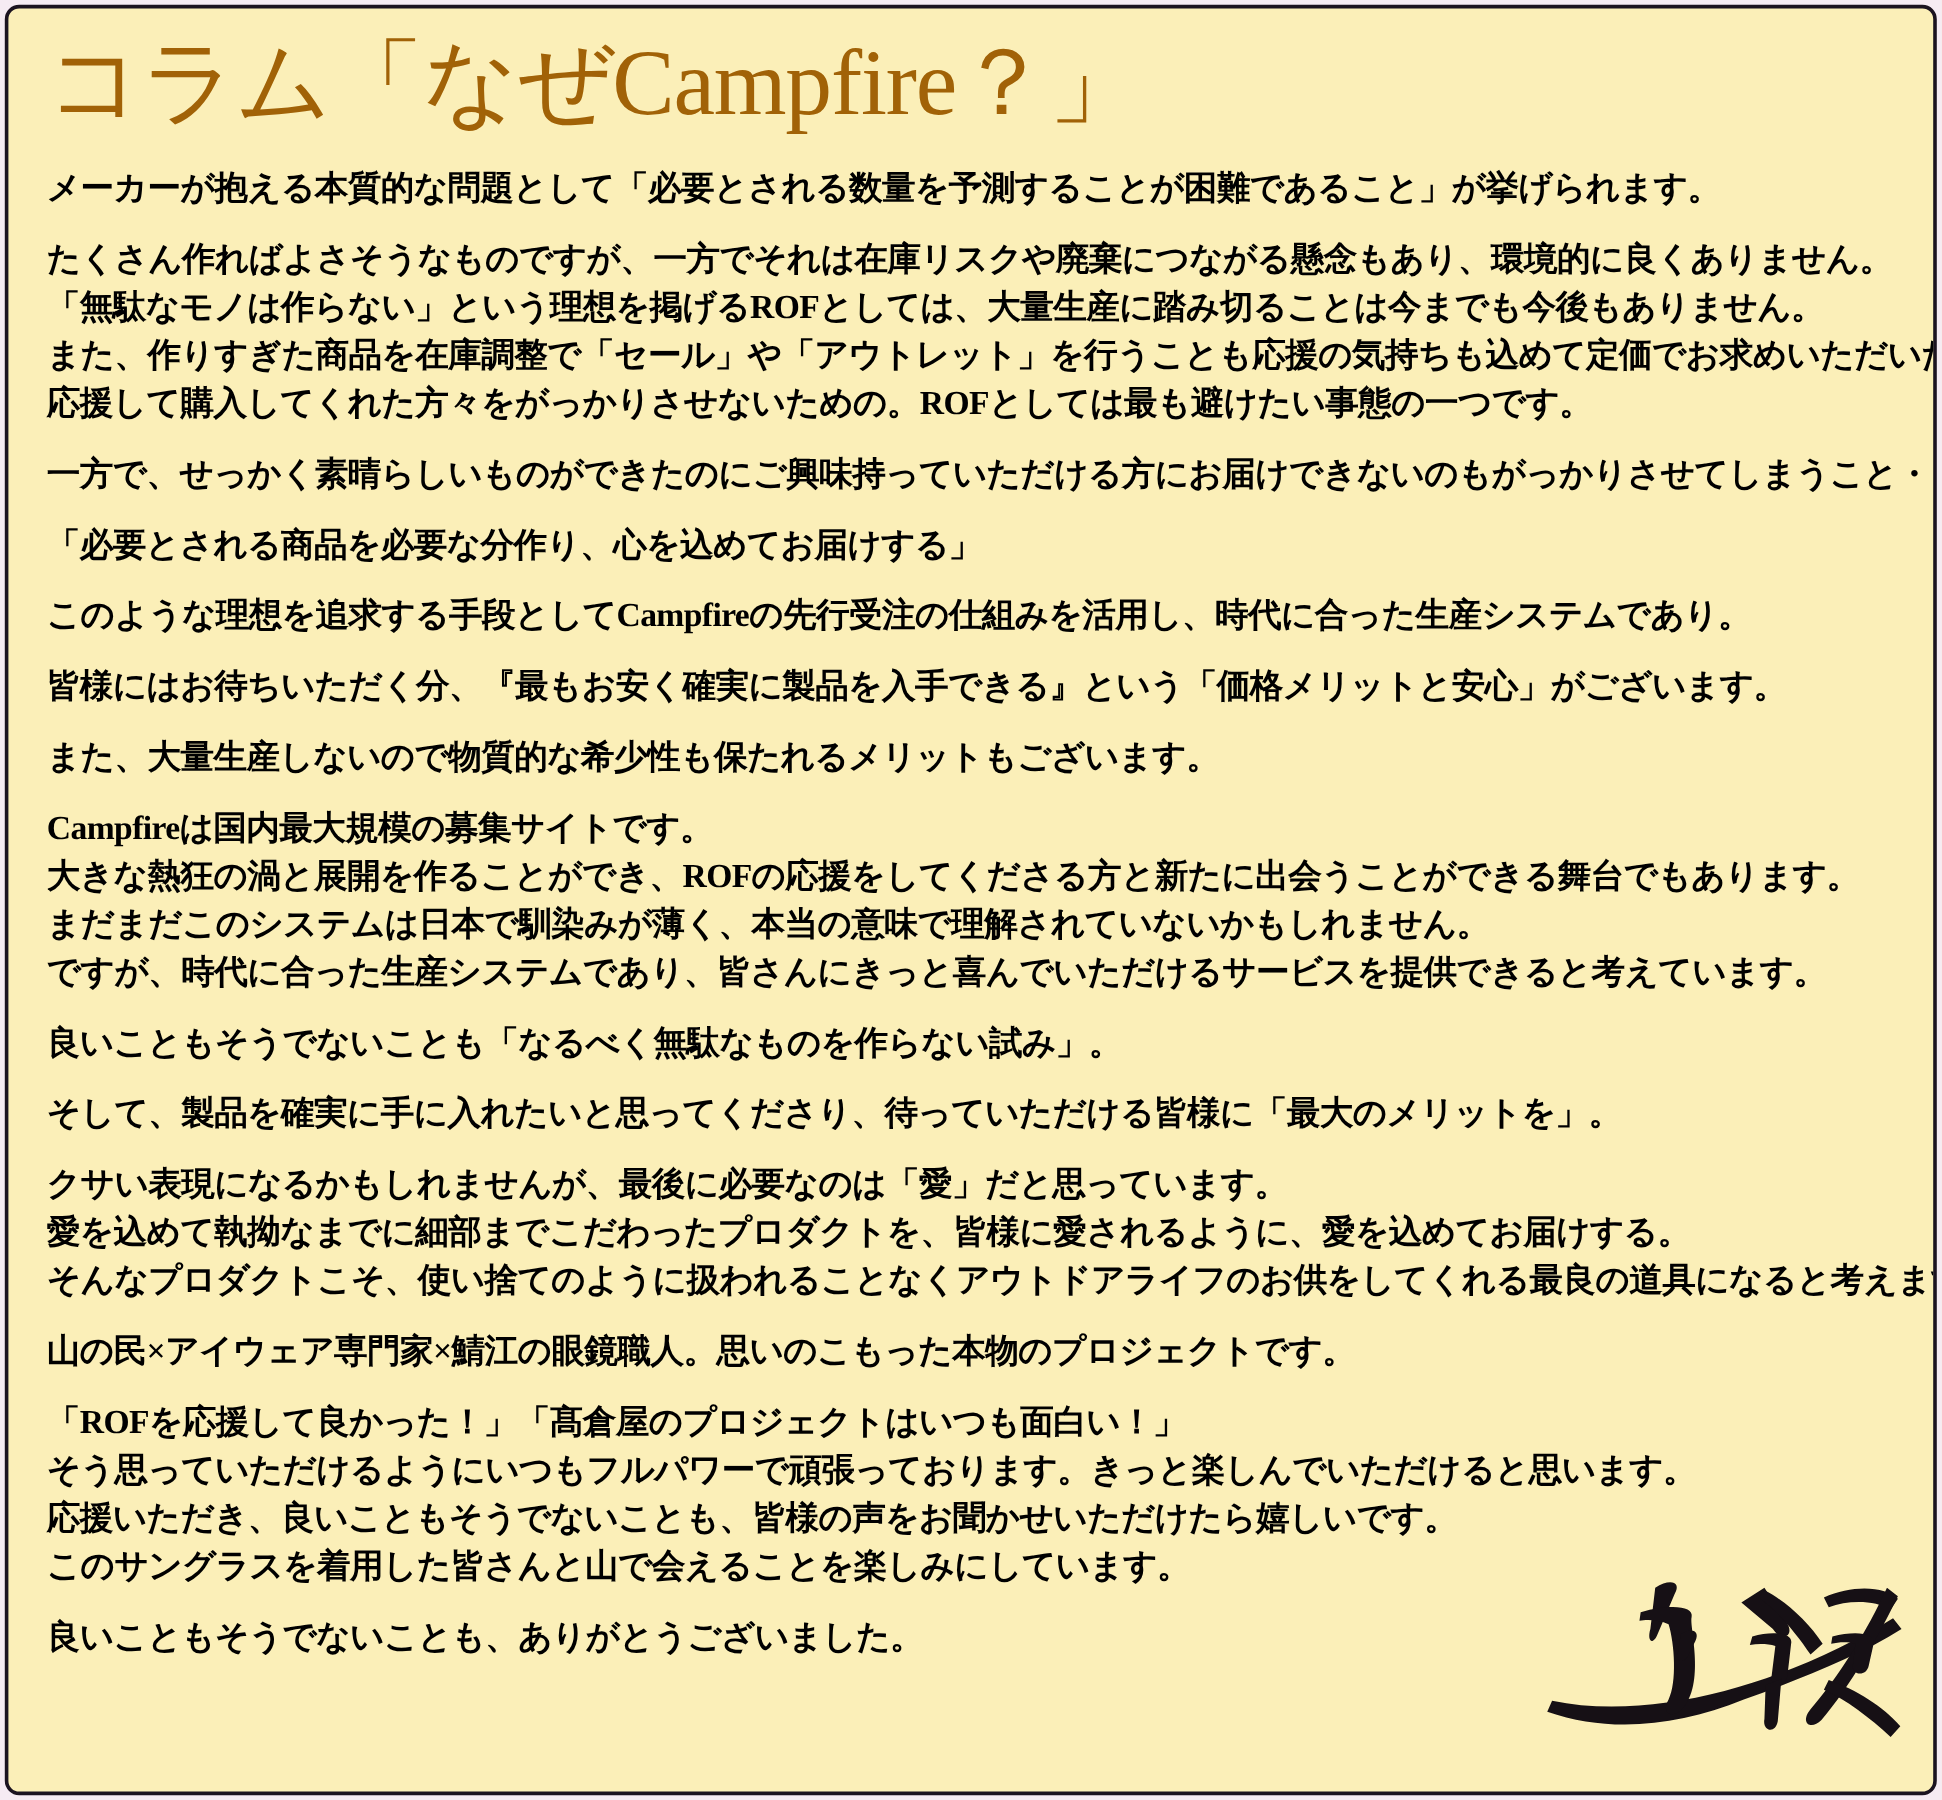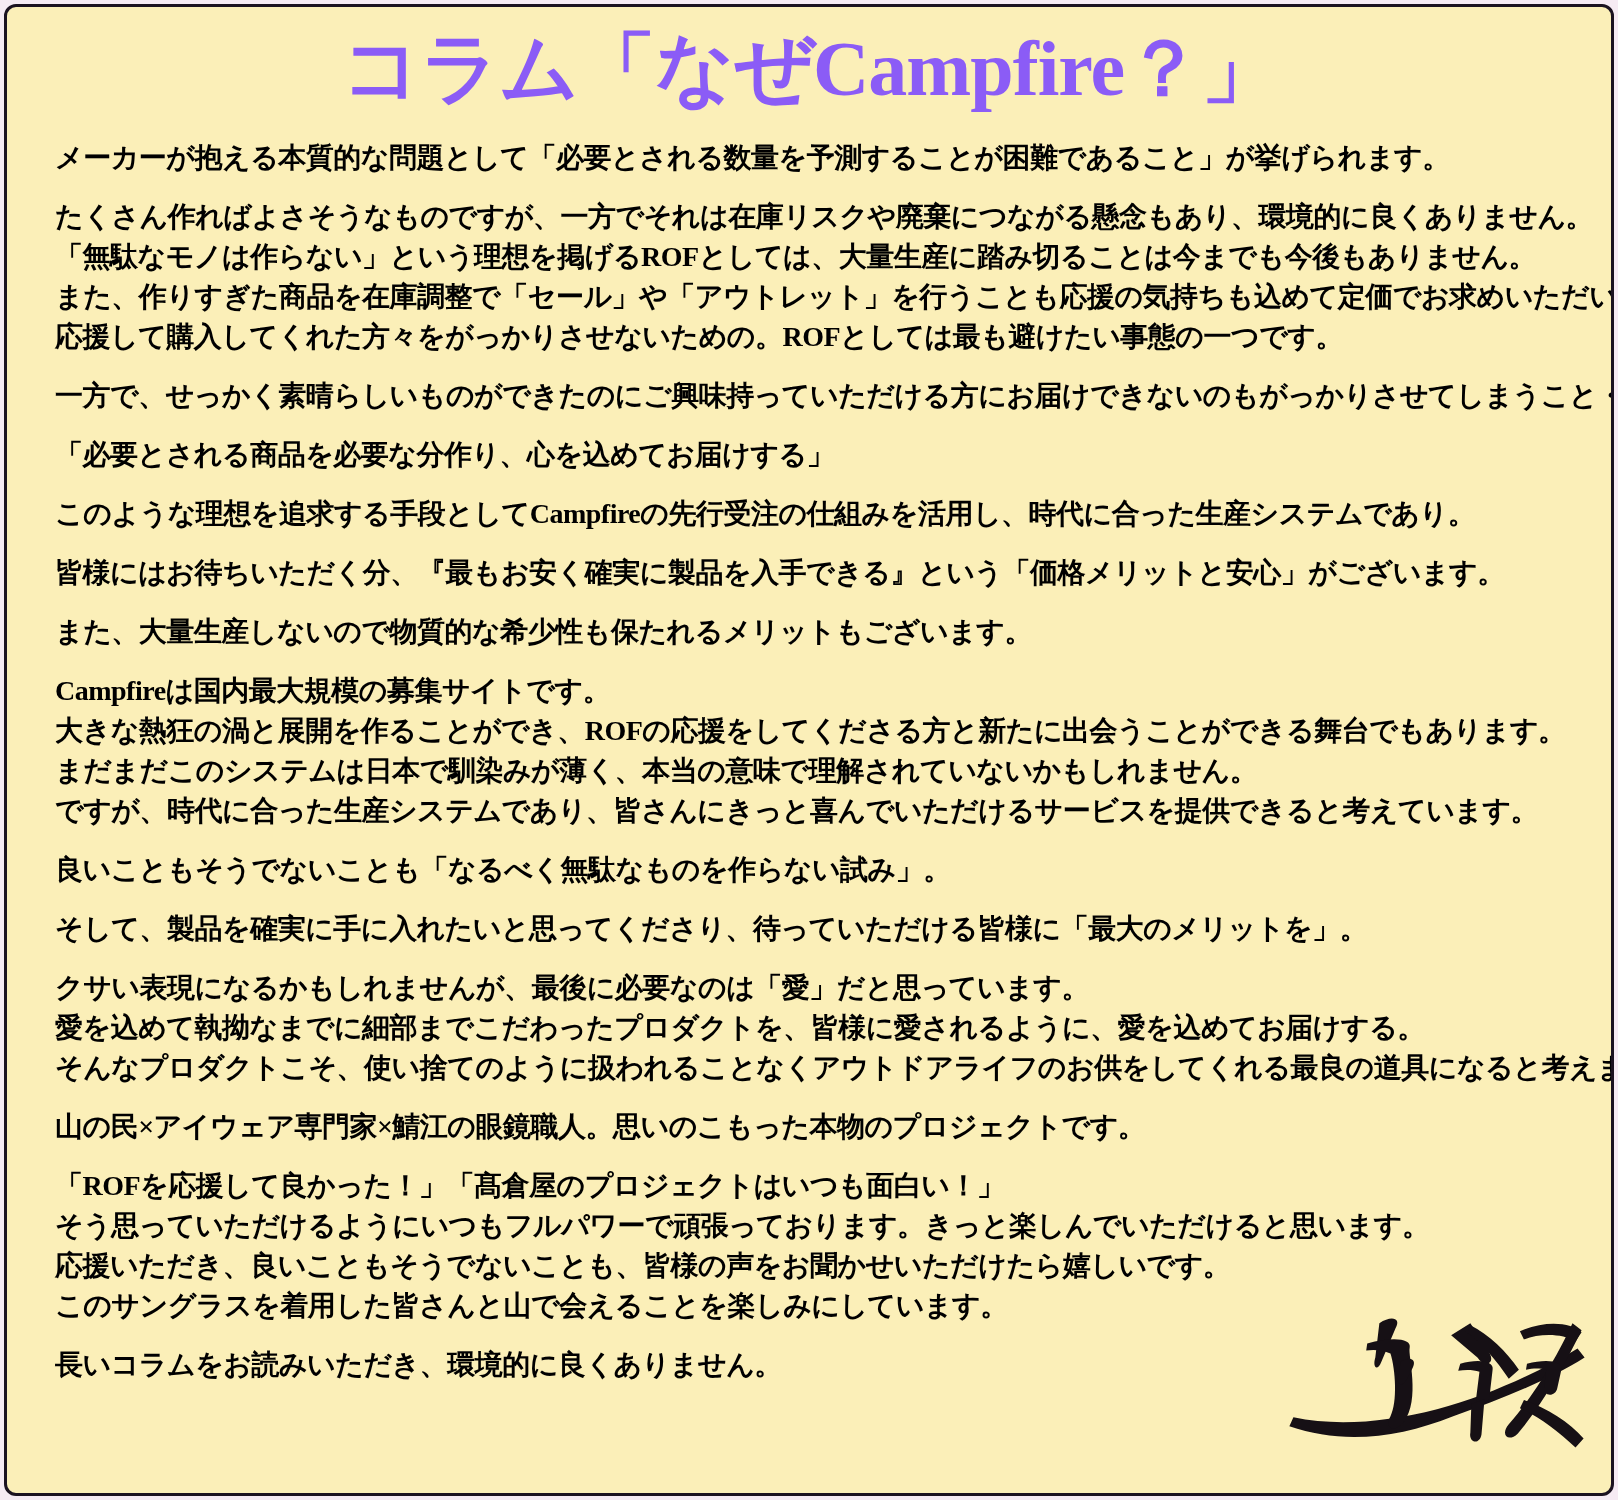--- a/index.html
+++ b/index.html
@@ -24,30 +24,29 @@
     background: #fbefb8;
     border: 3px solid #1c1320;
     border-radius: 12px;
     box-sizing: border-box;
     padding: 14px 30px 10px 32px;
     overflow: hidden;
     color: #000;
   }
   .title {
     font-family: "Liberation Serif", "DejaVu Serif", serif;
-    font-weight: bold;
+    font-weight: normal;
     font-size: 78px;
     line-height: 1.22;
     margin: 0 0 22px 0;
     letter-spacing: -1px;
-    color: #8b5cf6;
-    text-align: center;
+    color: #a16207;
   }
   .para {
-    margin: 0 0 19px 16px;
+    margin: 0 0 19px 0;
   }
   .line {
     font-family: "Liberation Serif", "DejaVu Sans", sans-serif;
     font-weight: bold;
     font-size: 28px;
     line-height: 40px;
     white-space: nowrap;
     letter-spacing: -0.5px;
     color: #000;
   }
@@ -119,21 +118,21 @@
         <div class="para">
           <div class="line">山の民×アイウェア専門家×鯖江の眼鏡職人。思いのこもった本物のプロジェクトです。</div>
         </div>
         <div class="para">
           <div class="line">「ROFを応援して良かった！」「髙倉屋のプロジェクトはいつも面白い！」</div>
           <div class="line">そう思っていただけるようにいつもフルパワーで頑張っております。きっと楽しんでいただけると思います。</div>
           <div class="line">応援いただき、良いこともそうでないことも、皆様の声をお聞かせいただけたら嬉しいです。</div>
           <div class="line">このサングラスを着用した皆さんと山で会えることを楽しみにしています。</div>
         </div>
         <div class="para">
-          <div class="line">長いコラムをお読みいただき、環境的に良くありません。</div>
+          <div class="line">良いこともそうでないことも、ありがとうございました。</div>
         </div>
       </div>
 
     <div class="logo">
       <span class="sr-only">髙倉屋</span>
       <svg viewBox="0 0 310 180" aria-hidden="true">
 
         <path d="M8,122 C60,140 115,134 170,112 C220,94 265,76 300,54 L293,45 C254,69 204,92 154,105 C104,118 54,122 12,113 Z"></path>
 
         <path d="M97,20 C109,12 119,15 113,25 L99,58 C95,68 90,64 93,54 Z"></path>

